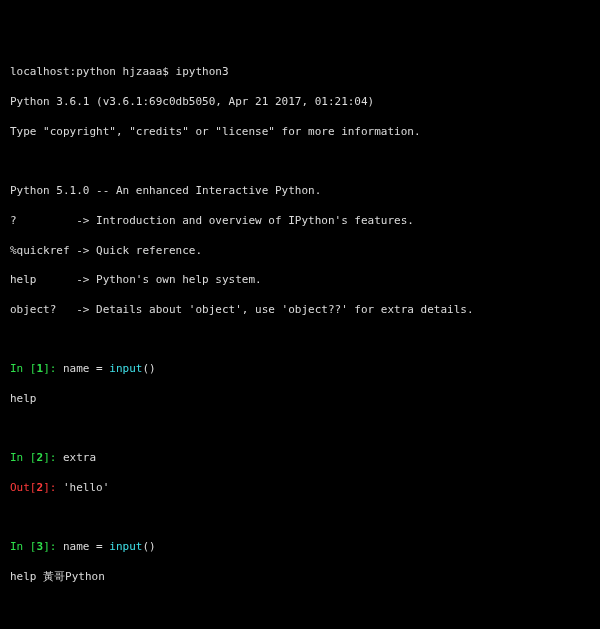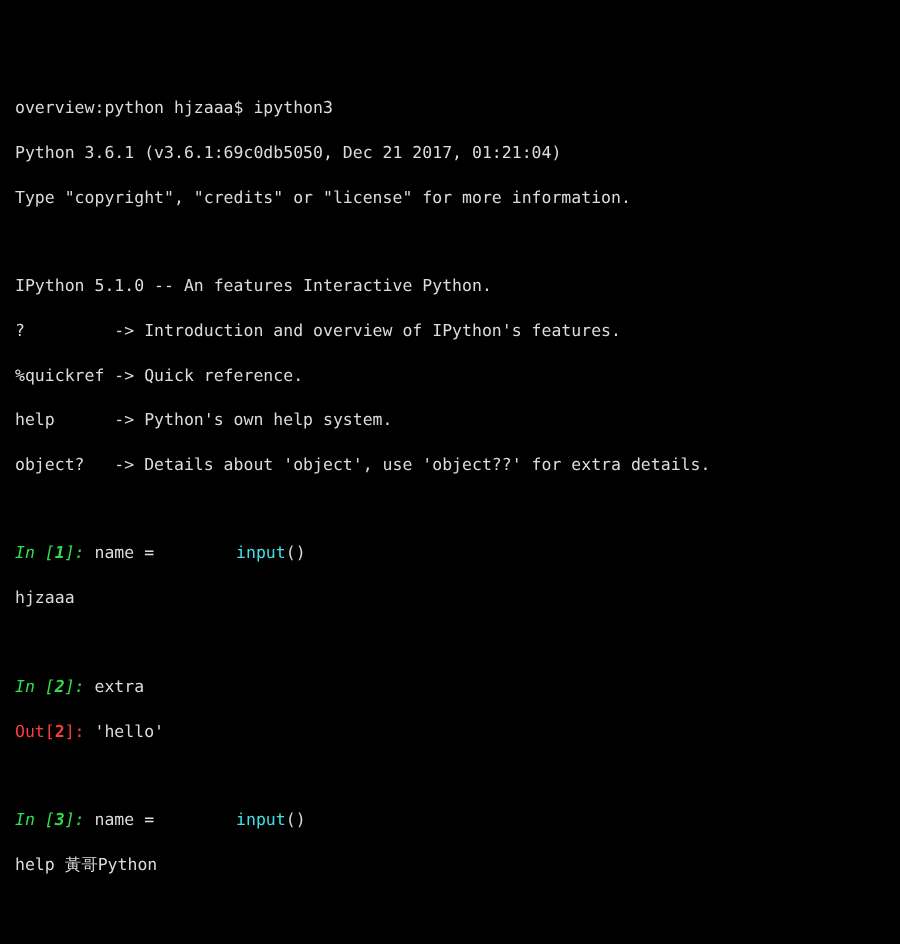--- a/index.html
+++ b/index.html
@@ -6,44 +6,44 @@
     body {
       background: #000;
       color: #ccc;
       font-family: "Menlo", "Monaco", "Consolas", monospace;
       font-size: 11px;
       line-height: 1.35;
       padding: 6px 10px;
       width: 600px;
       white-space: pre-wrap;
     }
-    .green   { color: #2ee04b; font-style: italic; }
-    .cyan    { color: #3fe0e8; margin-left: 48px; }
+    .green   { color: #2ee04b; }
+    .cyan    { color: #3fe0e8; }
     .red     { color: #ff3b3b; }
     .white   { color: #dcdcdc; }
     .bold    { font-weight: bold; }
     .line { display: block; }
   </style>
 </head>
 <body>
 
 
 
-<span class="line white">overview:python hjzaaa$ ipython3</span>
-<span class="line white">Python 3.6.1 (v3.6.1:69c0db5050, Dec 21 2017, 01:21:04)</span>
+<span class="line white">localhost:python hjzaaa$ ipython3</span>
+<span class="line white">Python 3.6.1 (v3.6.1:69c0db5050, Apr 21 2017, 01:21:04)</span>
 <span class="line white">Type "copyright", "credits" or "license" for more information.</span>
 <span class="line">&nbsp;</span>
-<span class="line white">IPython 5.1.0 -- An features Interactive Python.</span>
+<span class="line white">Python 5.1.0 -- An enhanced Interactive Python.</span>
 <span class="line white">?         -&gt; Introduction and overview of IPython's features.</span>
 <span class="line white">%quickref -&gt; Quick reference.</span>
 <span class="line white">help      -&gt; Python's own help system.</span>
 <span class="line white">object?   -&gt; Details about 'object', use 'object??' for extra details.</span>
 <span class="line">&nbsp;</span>
 <span class="line"><span class="green">In [</span><span class="green bold">1</span><span class="green">]: </span><span class="white">name = </span><span class="cyan">input</span><span class="white">()</span></span>
-<span class="line white">hjzaaa</span>
+<span class="line white">help</span>
 <span class="line">&nbsp;</span>
 <span class="line"><span class="green">In [</span><span class="green bold">2</span><span class="green">]: </span><span class="white">extra</span></span>
 <span class="line"><span class="red">Out[</span><span class="red bold">2</span><span class="red">]: </span><span class="white">'hello'</span></span>
 <span class="line">&nbsp;</span>
 <span class="line"><span class="green">In [</span><span class="green bold">3</span><span class="green">]: </span><span class="white">name = </span><span class="cyan">input</span><span class="white">()</span></span>
 <span class="line white">help 黃哥Python</span>
 <span class="line">&nbsp;</span>
 
 
 

